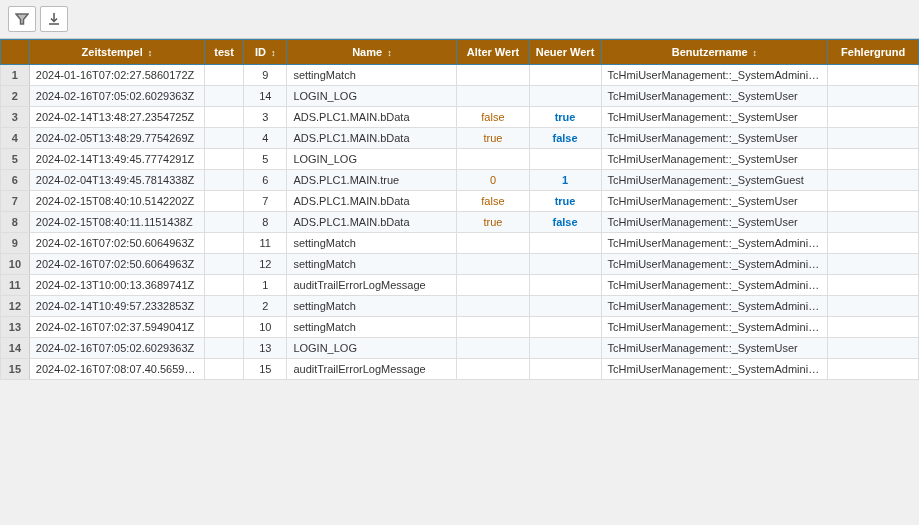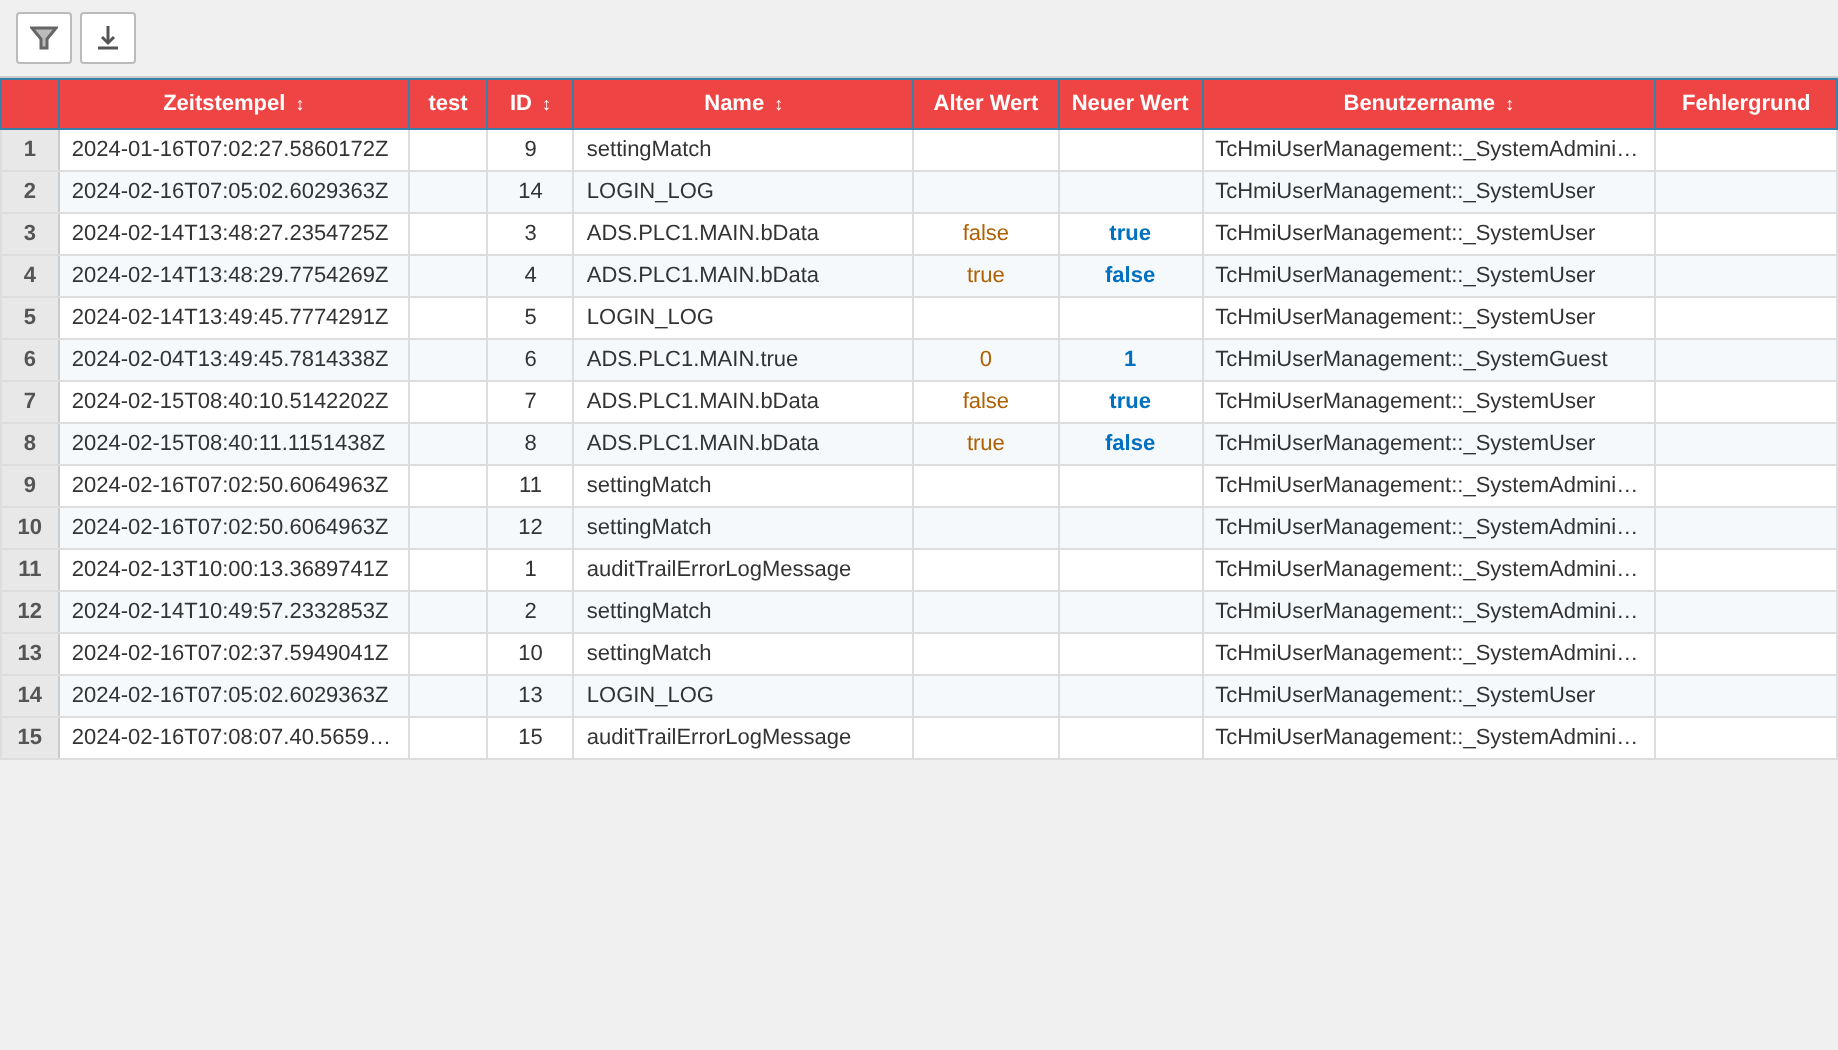--- a/index.html
+++ b/index.html
@@ -35,21 +35,21 @@
     .table-container {
       overflow: auto;
       height: calc(525px - 44px);
     }
     table {
       width: 100%;
       border-collapse: collapse;
       table-layout: fixed;
     }
     thead tr th {
-      background: #ef4444;
+      background: #a16207;
       color: #fff;
       font-weight: bold;
       font-size: 11px;
       padding: 6px 6px;
       border: 1px solid #3a7fa8;
       text-align: center;
       white-space: nowrap;
       overflow: hidden;
       text-overflow: ellipsis;
       user-select: none;
@@ -151,21 +151,21 @@
           <td class="center"></td>
           <td class="center">3</td>
           <td>ADS.PLC1.MAIN.bData</td>
           <td class="val-old">false</td>
           <td class="val-new">true</td>
           <td>TcHmiUserManagement::_SystemUser</td>
           <td></td>
         </tr>
         <tr>
           <td class="row-num">4</td>
-          <td>2024-02-14T13:48:29.7754269Z</td>
+          <td>2024-02-05T13:48:29.7754269Z</td>
           <td class="center"></td>
           <td class="center">4</td>
           <td>ADS.PLC1.MAIN.bData</td>
           <td class="val-old">true</td>
           <td class="val-new">false</td>
           <td>TcHmiUserManagement::_SystemUser</td>
           <td></td>
         </tr>
         <tr>
           <td class="row-num">5</td>

